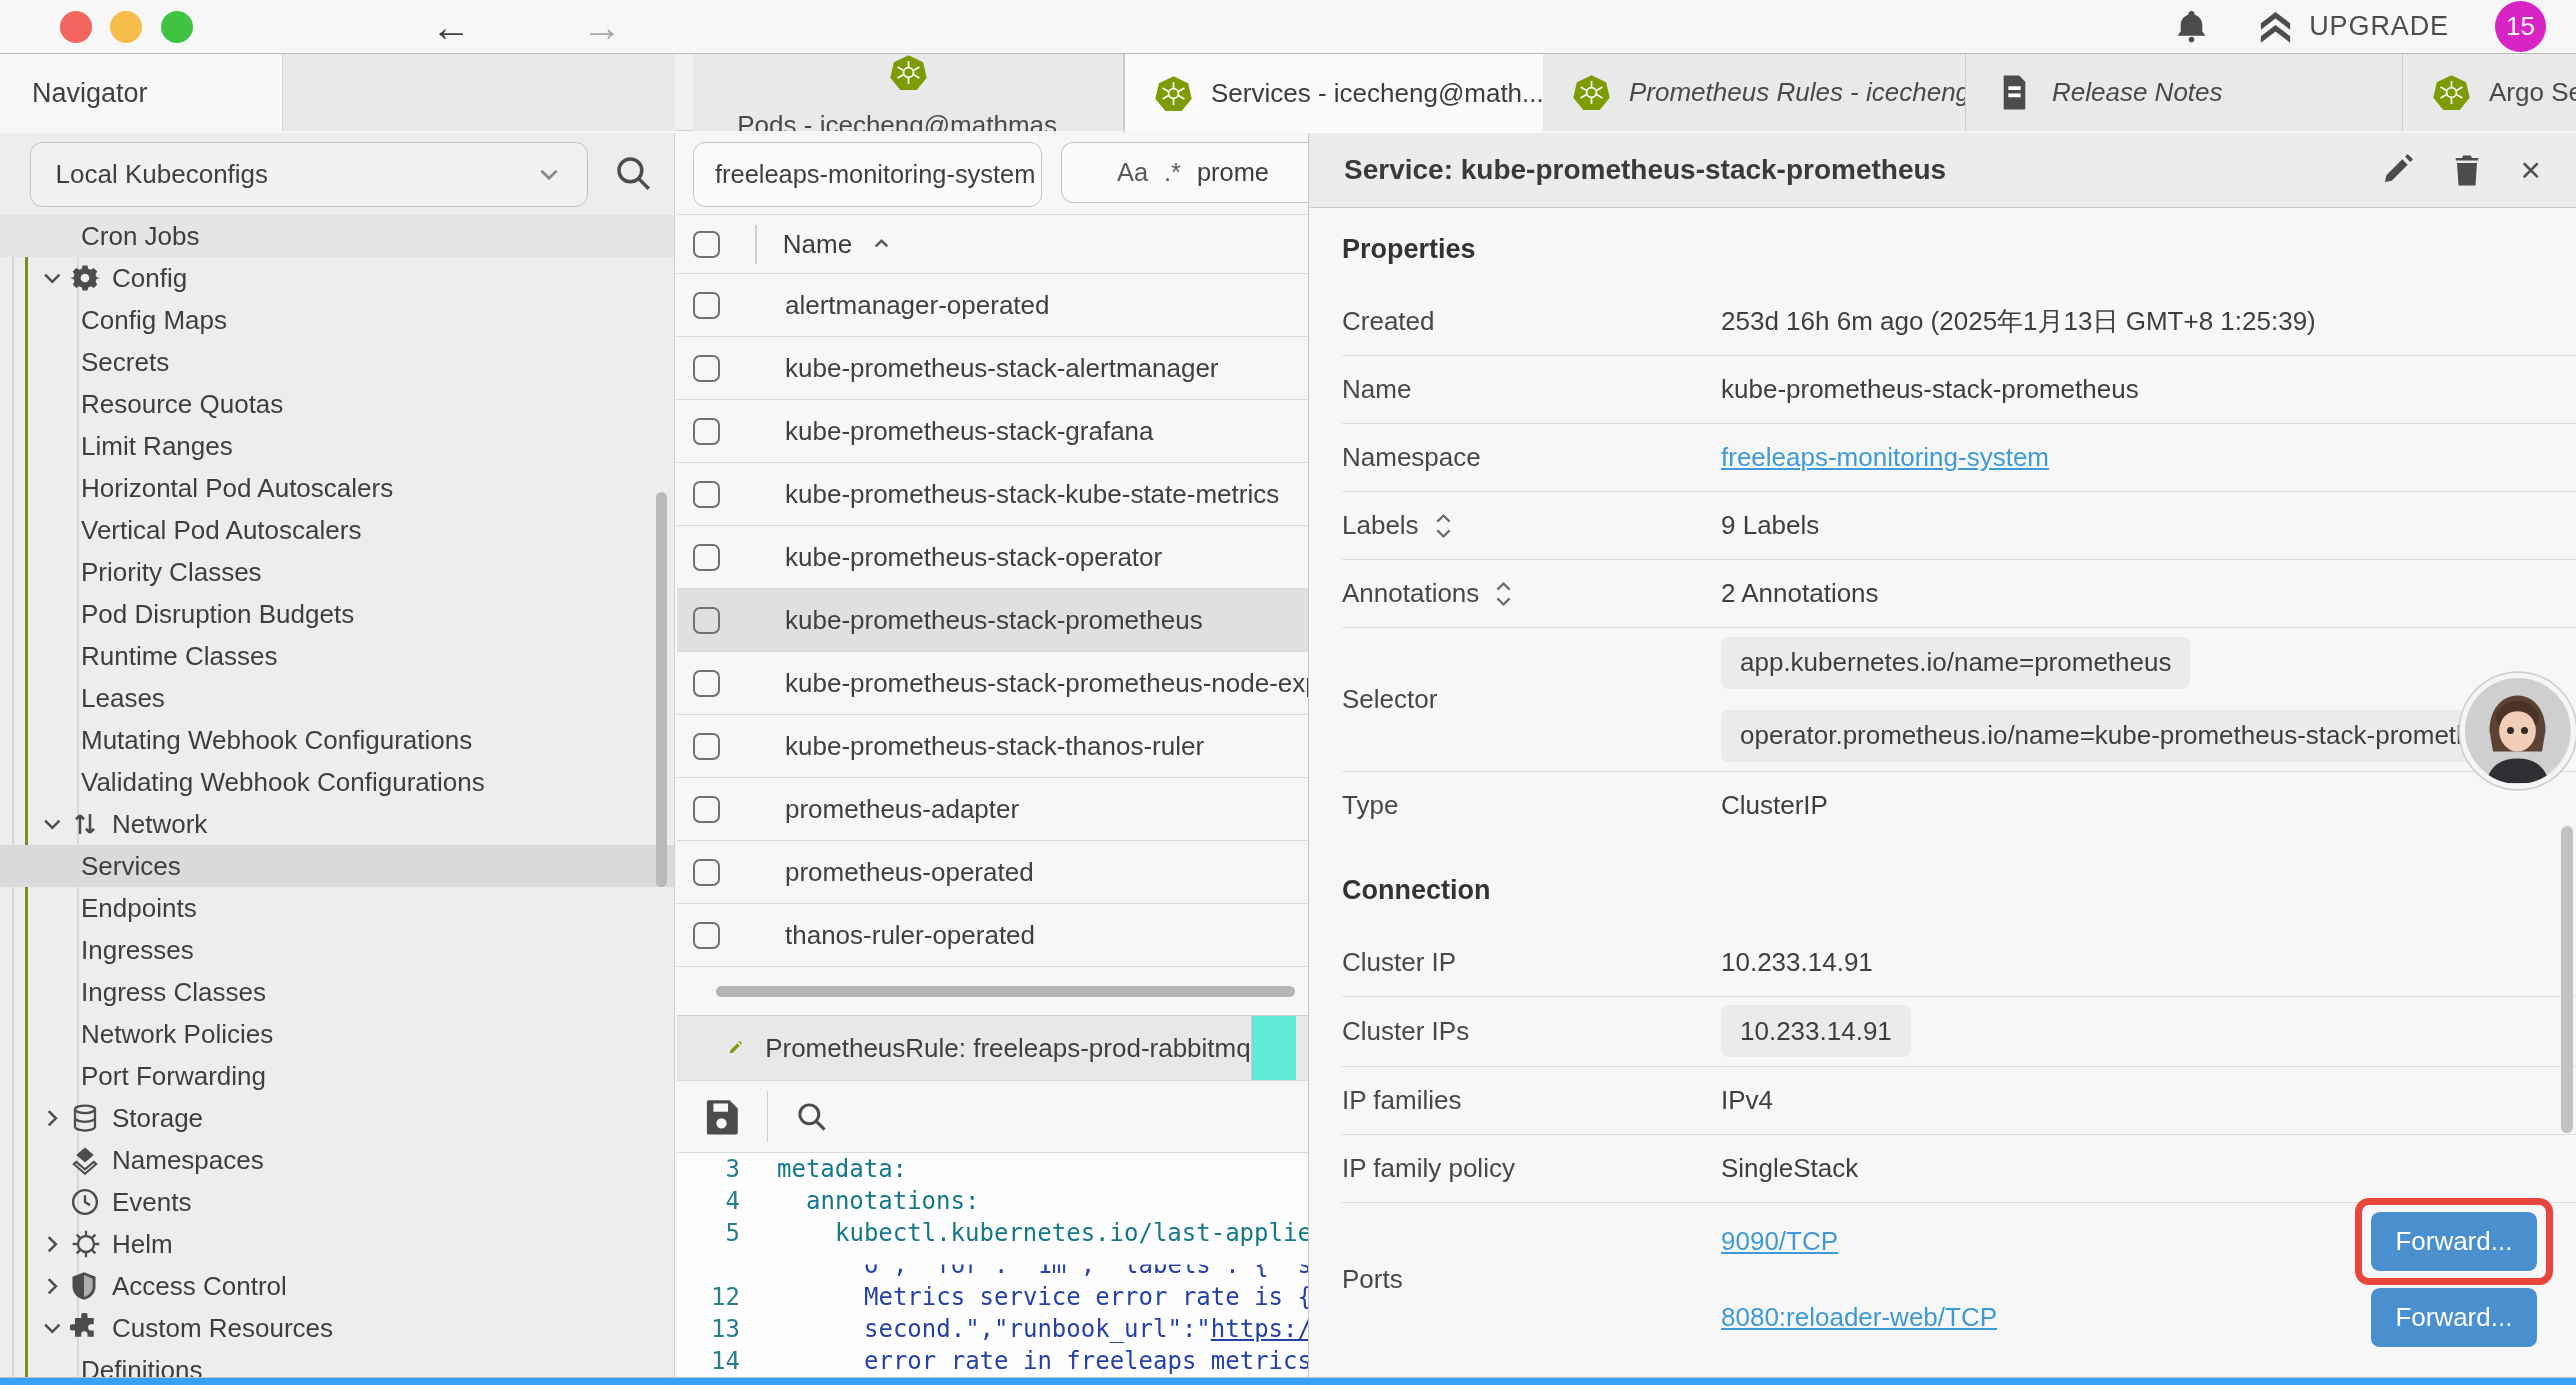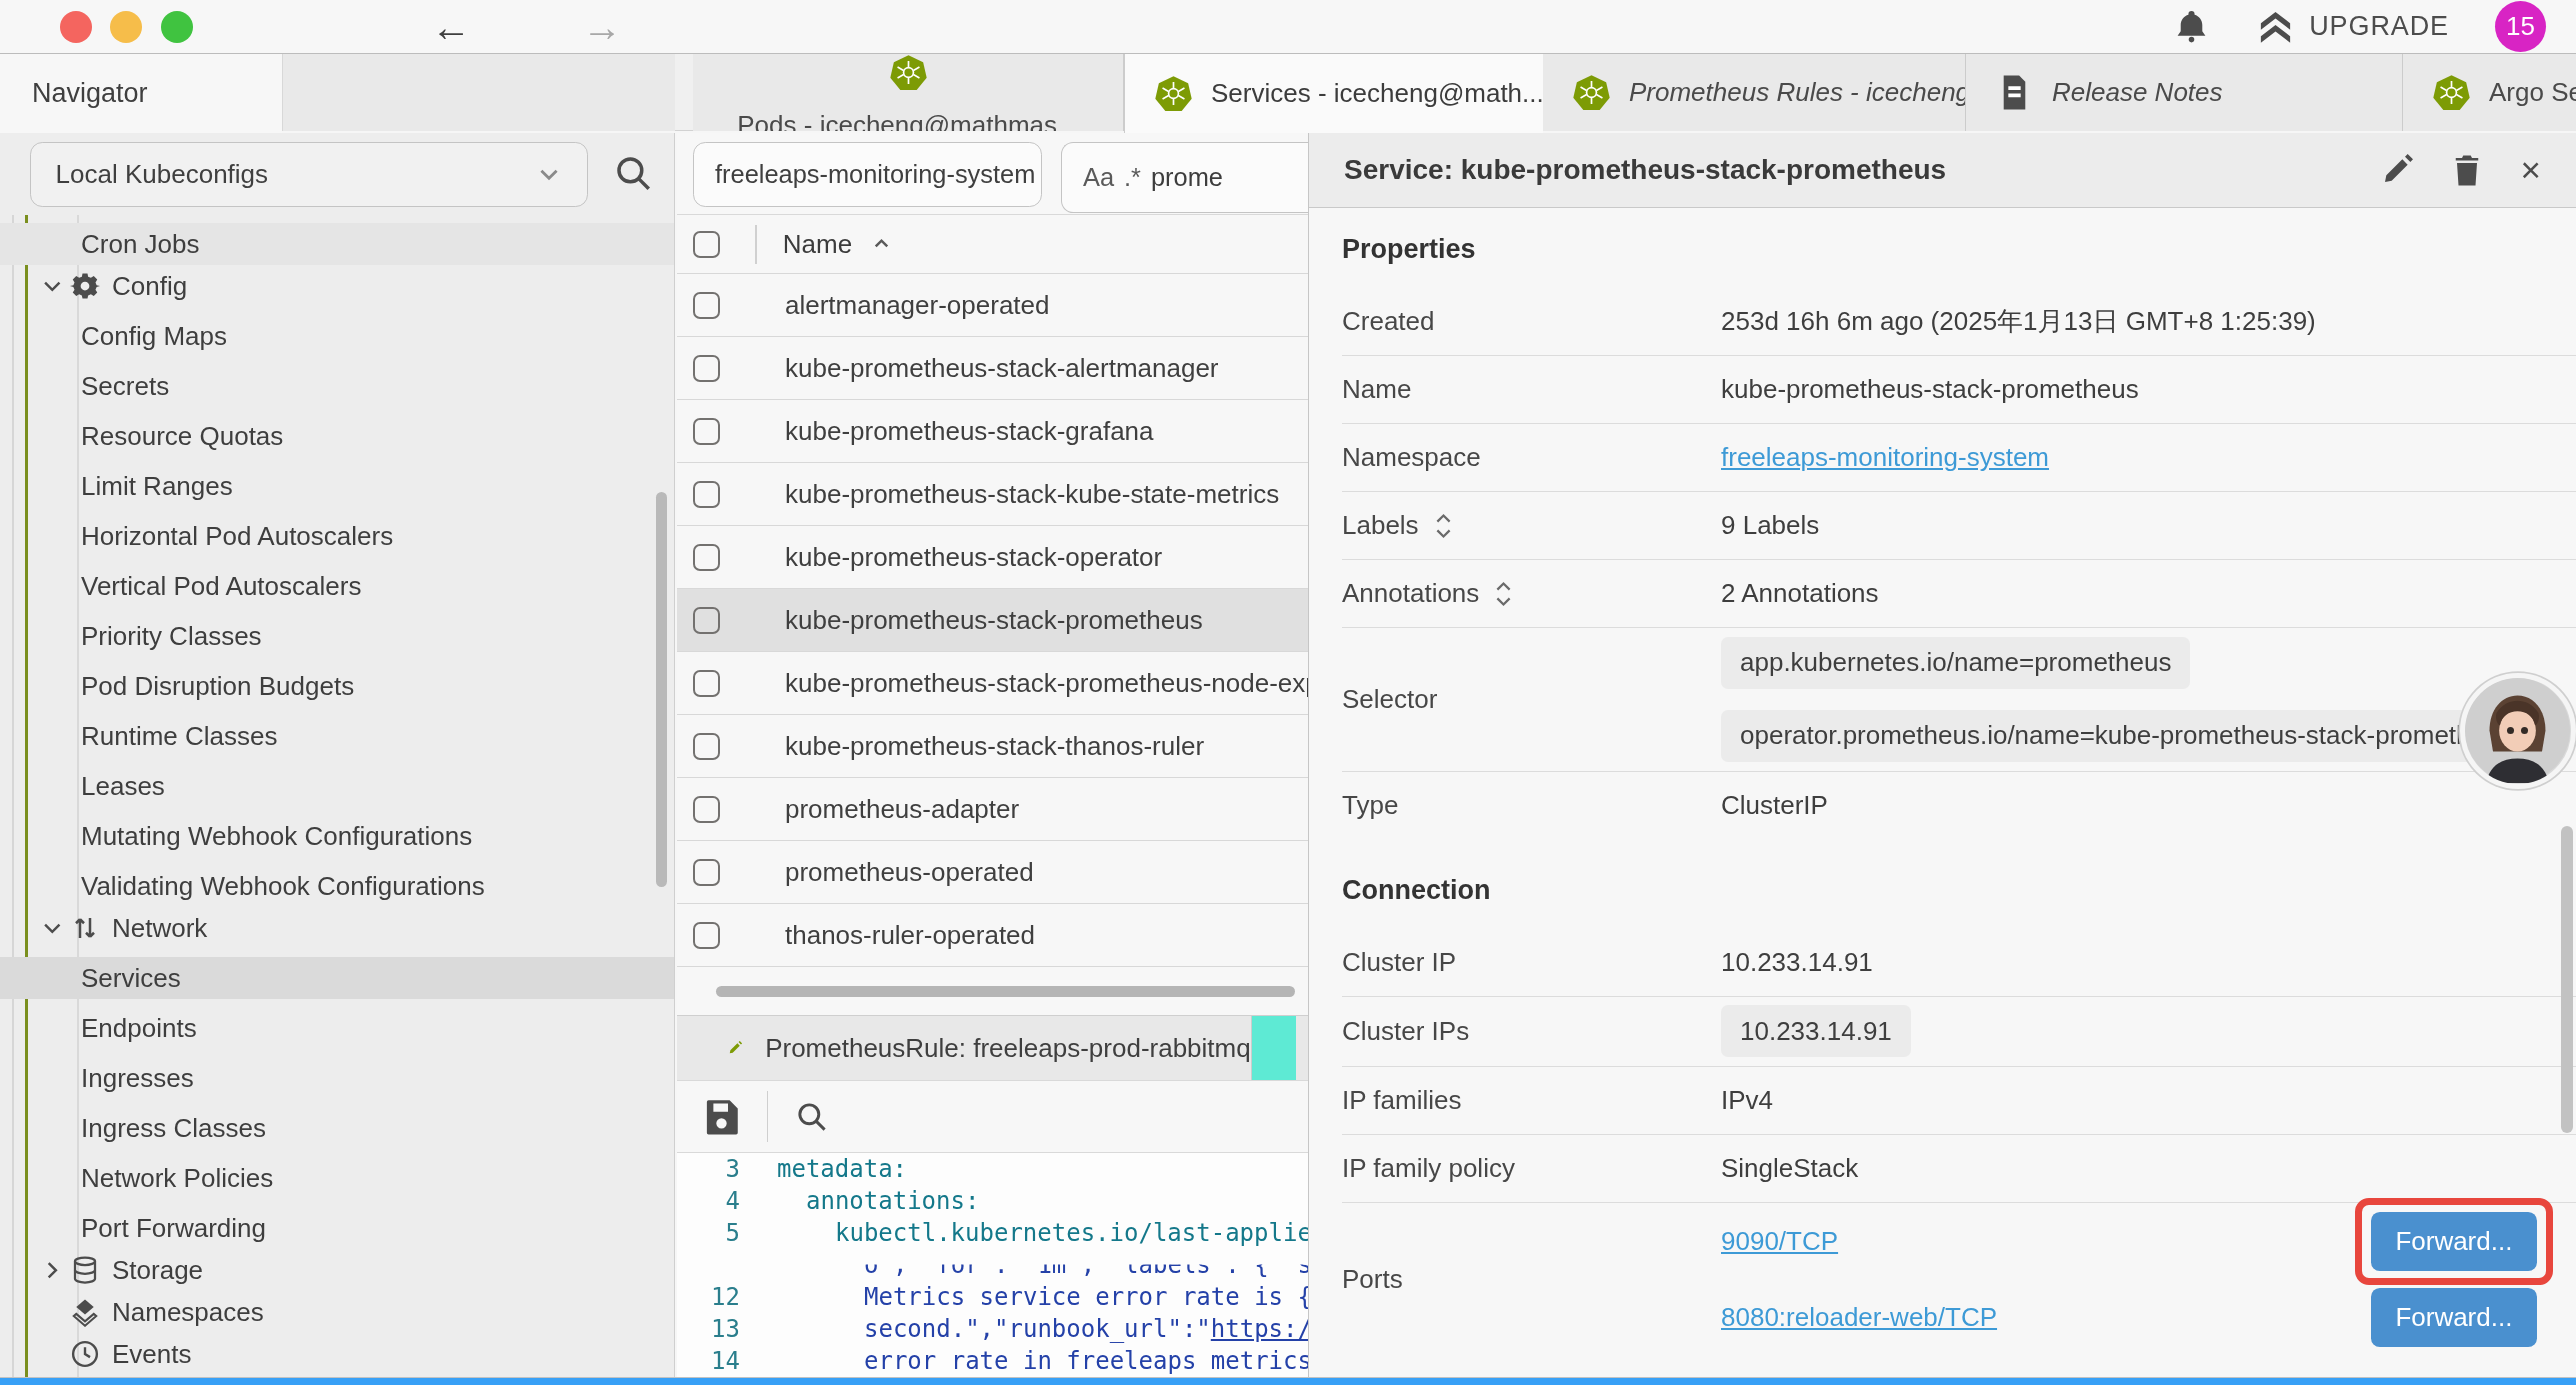--- a/index.html
+++ b/index.html
@@ -34,28 +34,28 @@
   .tree-guides { position:absolute; left:0; top:0; height:100%; width:88px; pointer-events:none; }
   .g1 { position:absolute; left:12.3px; top:0; bottom:0; width:1.8px; background:#d6d6d6; }
   .g2 { position:absolute; left:25.4px; top:0; bottom:0; width:2.6px; background:#7a8f1e; }
   .g3 { position:absolute; left:77px; top:0; bottom:0; width:1.8px; background:#d9d9d9; }
   .trow { position:relative; height:42px; display:flex; align-items:center; font-size:26px; color:#3e3e3e; white-space:nowrap; }
   .trow.sel { background:#dadada; }
   .trow.hov { background:#e5e5e5; }
   .trow .chev { width:30px; margin-left:40px; display:flex; align-items:center; }
   .trow .chev.empty { visibility:hidden; }
   .trow .ticon { width:42px; display:flex; align-items:center; font-size:28px; color:#4c4c4c; }
-  .trow.lvl2 { padding-left:81px;margin-top:8px; }
+  .trow.lvl2 { padding-left:81px; }
   .tree-scroll { position:absolute; right:7px; top:359px; width:11.4px; height:395px; background:#b9b9b9; border-radius:6.1px; }
 
   
   .listpanel { position:absolute; left:677px; top:133px; width:631px; height:1245px; background:#f7f7f7; overflow:hidden; }
   .controls { position:relative; height:82px; border-bottom:1.8px solid #d9d9d9; }
   .ns-select { position:absolute; left:16px; top:8.8px; width:349px; height:65px; border:1.8px solid #c4c4c4; border-radius:12.3px; background:#fbfbfb; display:flex; align-items:center; justify-content:space-between; padding:0 21px; font-size:25.4px; color:#3f3f3f; white-space:nowrap; }
-  .filter-box { position:absolute; left:384px; top:8.8px; width:263px; height:71px; border:1.8px solid #c4c4c4; border-radius:12.3px 0 0 12.3px; border-right:none; background:#fbfbfb; display:flex; align-items:center; gap:10px; padding:0 21px; font-size:25.4px; color:#5a5a5a; }
+  .filter-box { position:absolute; left:384px; top:8.8px; width:263px; height:61px; border:1.8px solid #c4c4c4; border-radius:12.3px 0 0 12.3px; border-right:none; background:#fbfbfb; display:flex; align-items:center; gap:16px; padding:0 21px; font-size:25.4px; color:#5a5a5a;justify-content:center; }
   .filter-box .fv { color:#3d3d3d; }
   .thead { height:58px; display:flex; align-items:center; padding-left:16px; }
   .cbx { width:27px; height:27px; border:2.6px solid #73716f; border-radius:7px; flex:0 0 auto; }
   .thead .vdiv { width:1.8px; height:39px; background:#d0d0d0; margin-left:35px; }
   .thead .hname { margin-left:26px; font-size:26px; color:#3c3c3c; }
   .thead .sorticon { margin-left:17.5px; }
   .trows {}
   .lrow { height:63px; display:flex; align-items:center; padding-left:16px; border-top:0.9px solid #d8d8d8; white-space:nowrap; }
   .lrow .rname { margin-left:65px; font-size:26px; color:#3f3f3f; }
   .lrow.sel { background:#e0e0e0; }

